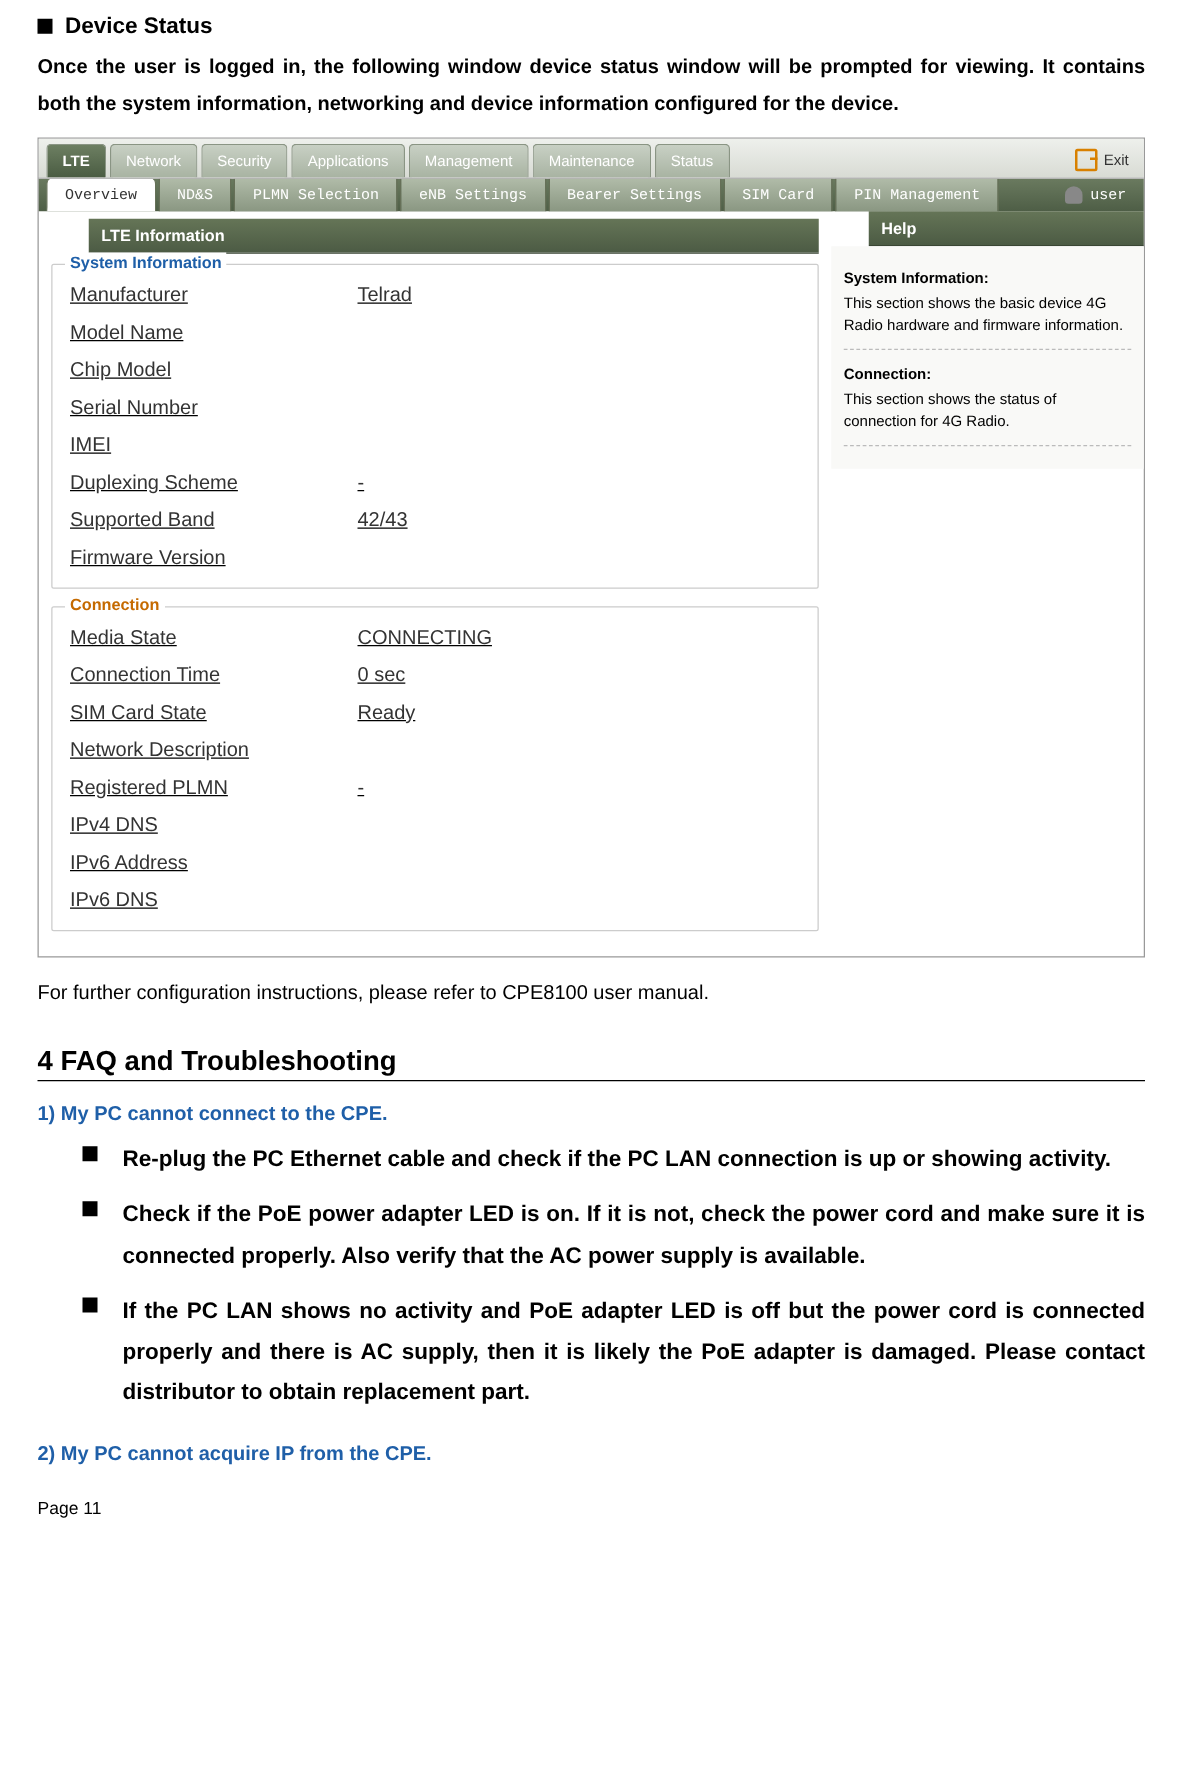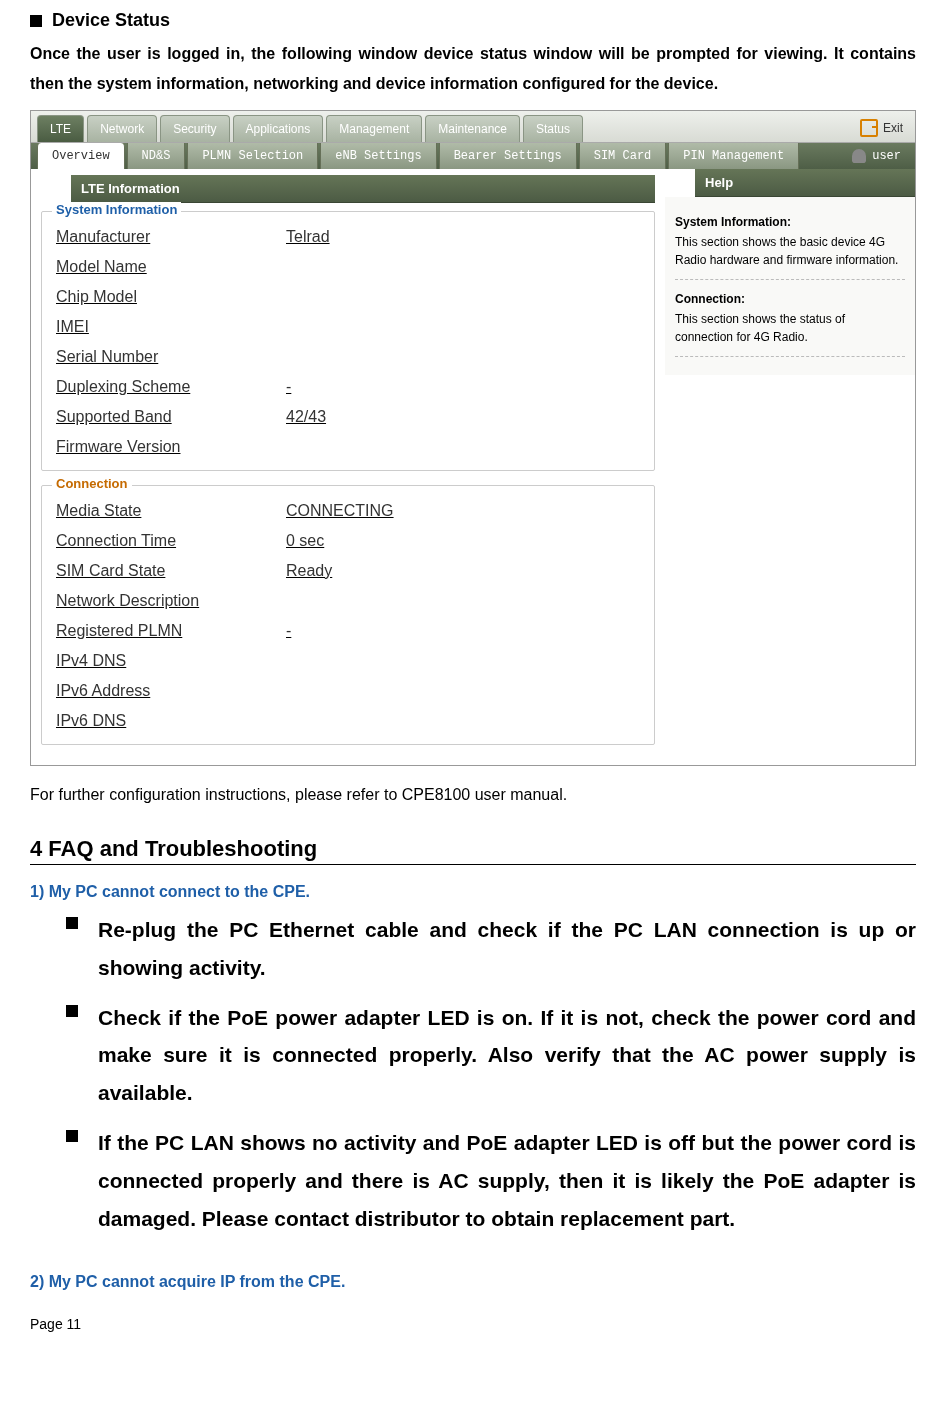--- a/index.html
+++ b/index.html
@@ -56,21 +56,21 @@
     padding: 6px 12px;
     margin-right: 3px;
     border-radius: 4px 4px 0 0;
     font-size: 12px;
     border: 1px solid #8a9584;
     border-bottom: none;
   }
   .tabbar .tab.active {
     background: linear-gradient(#6d7f62,#4a5c42);
     color: #fff;
-    font-weight: normal;
+    font-weight: bold;
     text-align: center;
   }
   .tabbar .right-links {
     margin-left: auto;
     display: flex;
     flex-direction: column;
     gap: 4px;
     padding: 4px 6px;
     font-size: 12px;
     align-items: flex-start;
@@ -159,39 +159,39 @@
   }
   .q {
     color: #1f5fa8;
     font-weight: bold;
     font-size: 16px;
     margin-bottom: 10px;
   }
   .bul-item {
     display: flex;
     gap: 10px;
-    font-size: 21px;
+    font-size: 18px;
     font-weight: bold;
     line-height: 1.8;
     margin-bottom: 12px;
     padding-left: 36px;
     text-align: justify;
   }
   .bul-item .sq { flex-shrink:0; margin-top: 6px;}
   .page-num { text-align: left; font-size: 14px; margin-top: 25px; }
 </style>
 </head>
 <body>
 
 <div class="section-h">
   <span class="sq"></span>
   <span>Device Status</span>
 </div>
 
-<div class="body-text">Once the user is logged in, the following window device status window will be prompted for viewing. It contains then the system information, networking and device information configured for the device.</div>
+<div class="body-text">Once the user is logged in, the following window device status window will be prompted for viewing. It contains both the system information, networking and device information configured for the device.</div>
 
 <div class="screenshot">
   <div style="position:relative;">
   <div class="tabbar">
     <div class="tab active">LTE</div>
     <div class="tab">Network</div>
     <div class="tab">Security</div>
     <div class="tab">Applications</div>
     <div class="tab">Management</div>
     <div class="tab">Maintenance</div>
@@ -230,25 +230,25 @@
           </div>
         <div class="kv">
             <div class="k">Model Name</div>
             <div class="v"></div>
           </div>
         <div class="kv">
             <div class="k">Chip Model</div>
             <div class="v"></div>
           </div>
         <div class="kv">
+            <div class="k">Serial Number</div>
+            <div class="v"></div>
+          </div>
+        <div class="kv">
             <div class="k">IMEI</div>
-            <div class="v"></div>
-          </div>
-        <div class="kv">
-            <div class="k">Serial Number</div>
             <div class="v"></div>
           </div>
         <div class="kv">
             <div class="k">Duplexing Scheme</div>
             <div class="v">-</div>
           </div>
         <div class="kv">
             <div class="k">Supported Band</div>
             <div class="v">42/43</div>
           </div>
@@ -321,15 +321,15 @@
 </div>
 <div class="bul-item">
   <span class="sq"></span>
   <span>Check if the PoE power adapter LED is on. If it is not, check the power cord and make sure it is connected properly. Also verify that the AC power supply is available.</span>
 </div>
 <div class="bul-item">
   <span class="sq"></span>
   <span>If the PC LAN shows no activity and PoE adapter LED is off but the power cord is connected properly and there is AC supply, then it is likely the PoE adapter is damaged. Please contact distributor to obtain replacement part.</span>
 </div>
 
-<div class="q" style="margin-top:36px;">2)   My PC cannot acquire IP from the CPE.</div>
+<div class="q" style="margin-top:26px;">2)   My PC cannot acquire IP from the CPE.</div>
 
 <div class="page-num">Page 11</div>
 
 </body></html>

